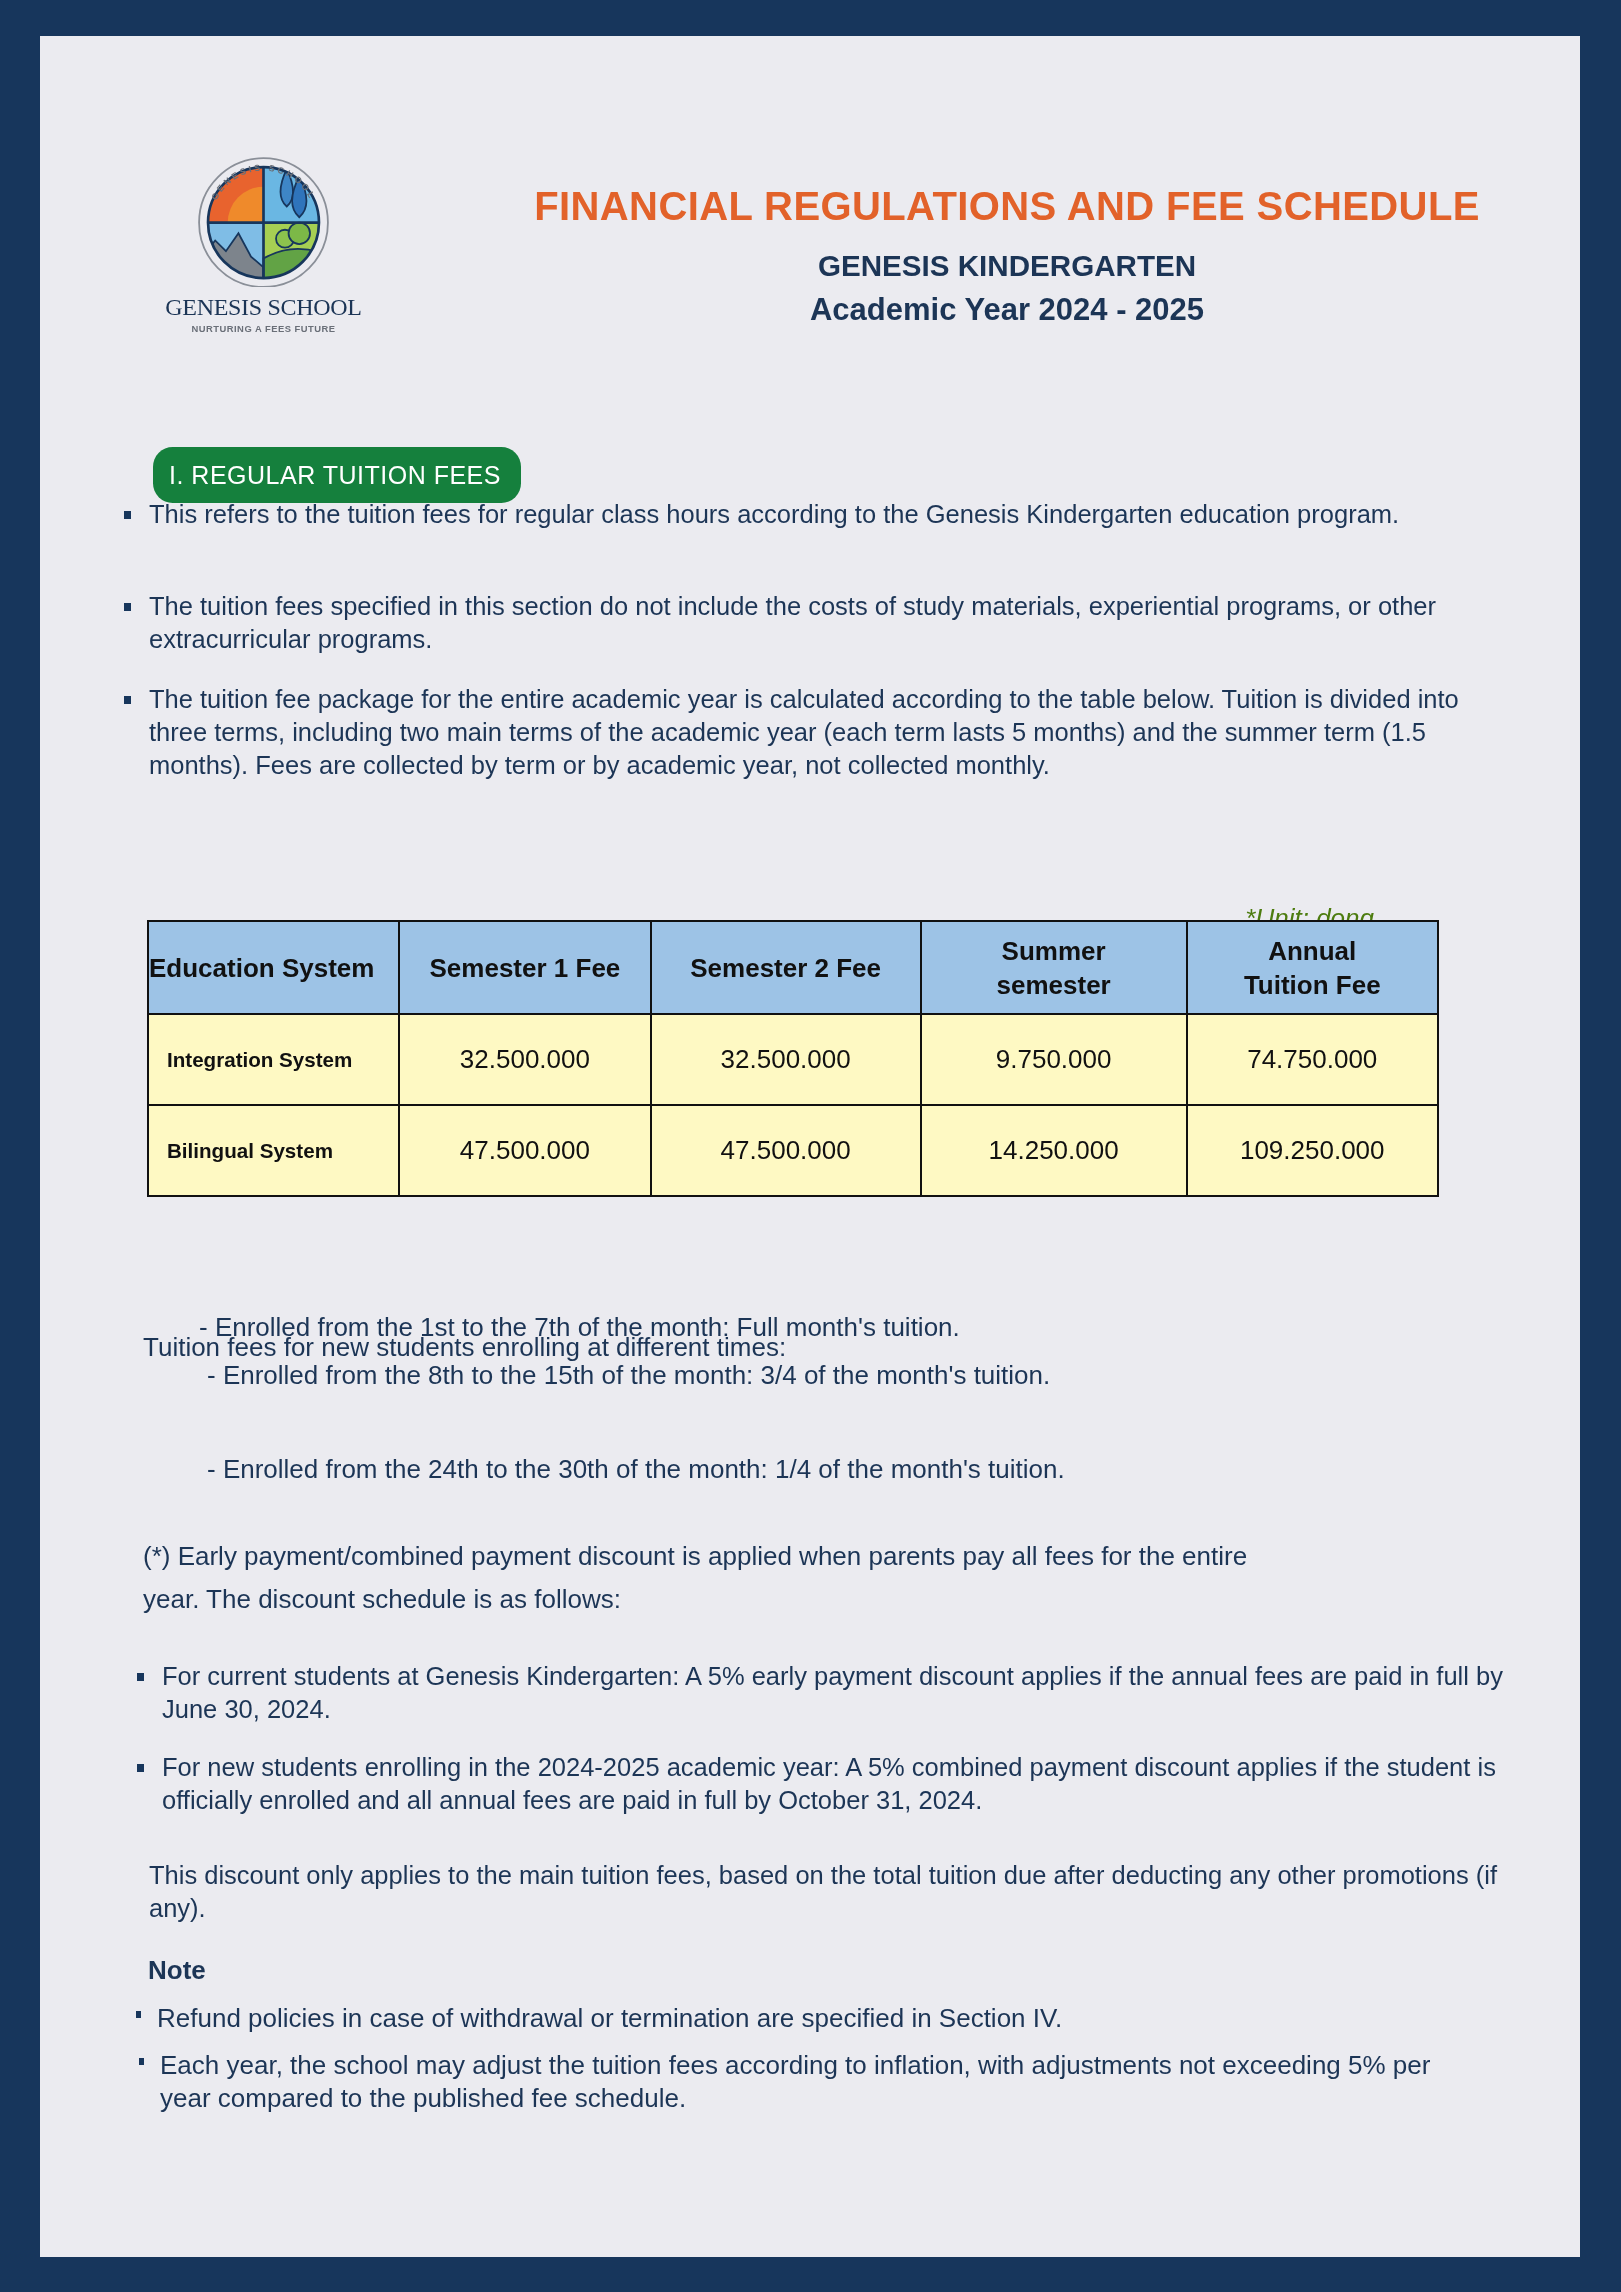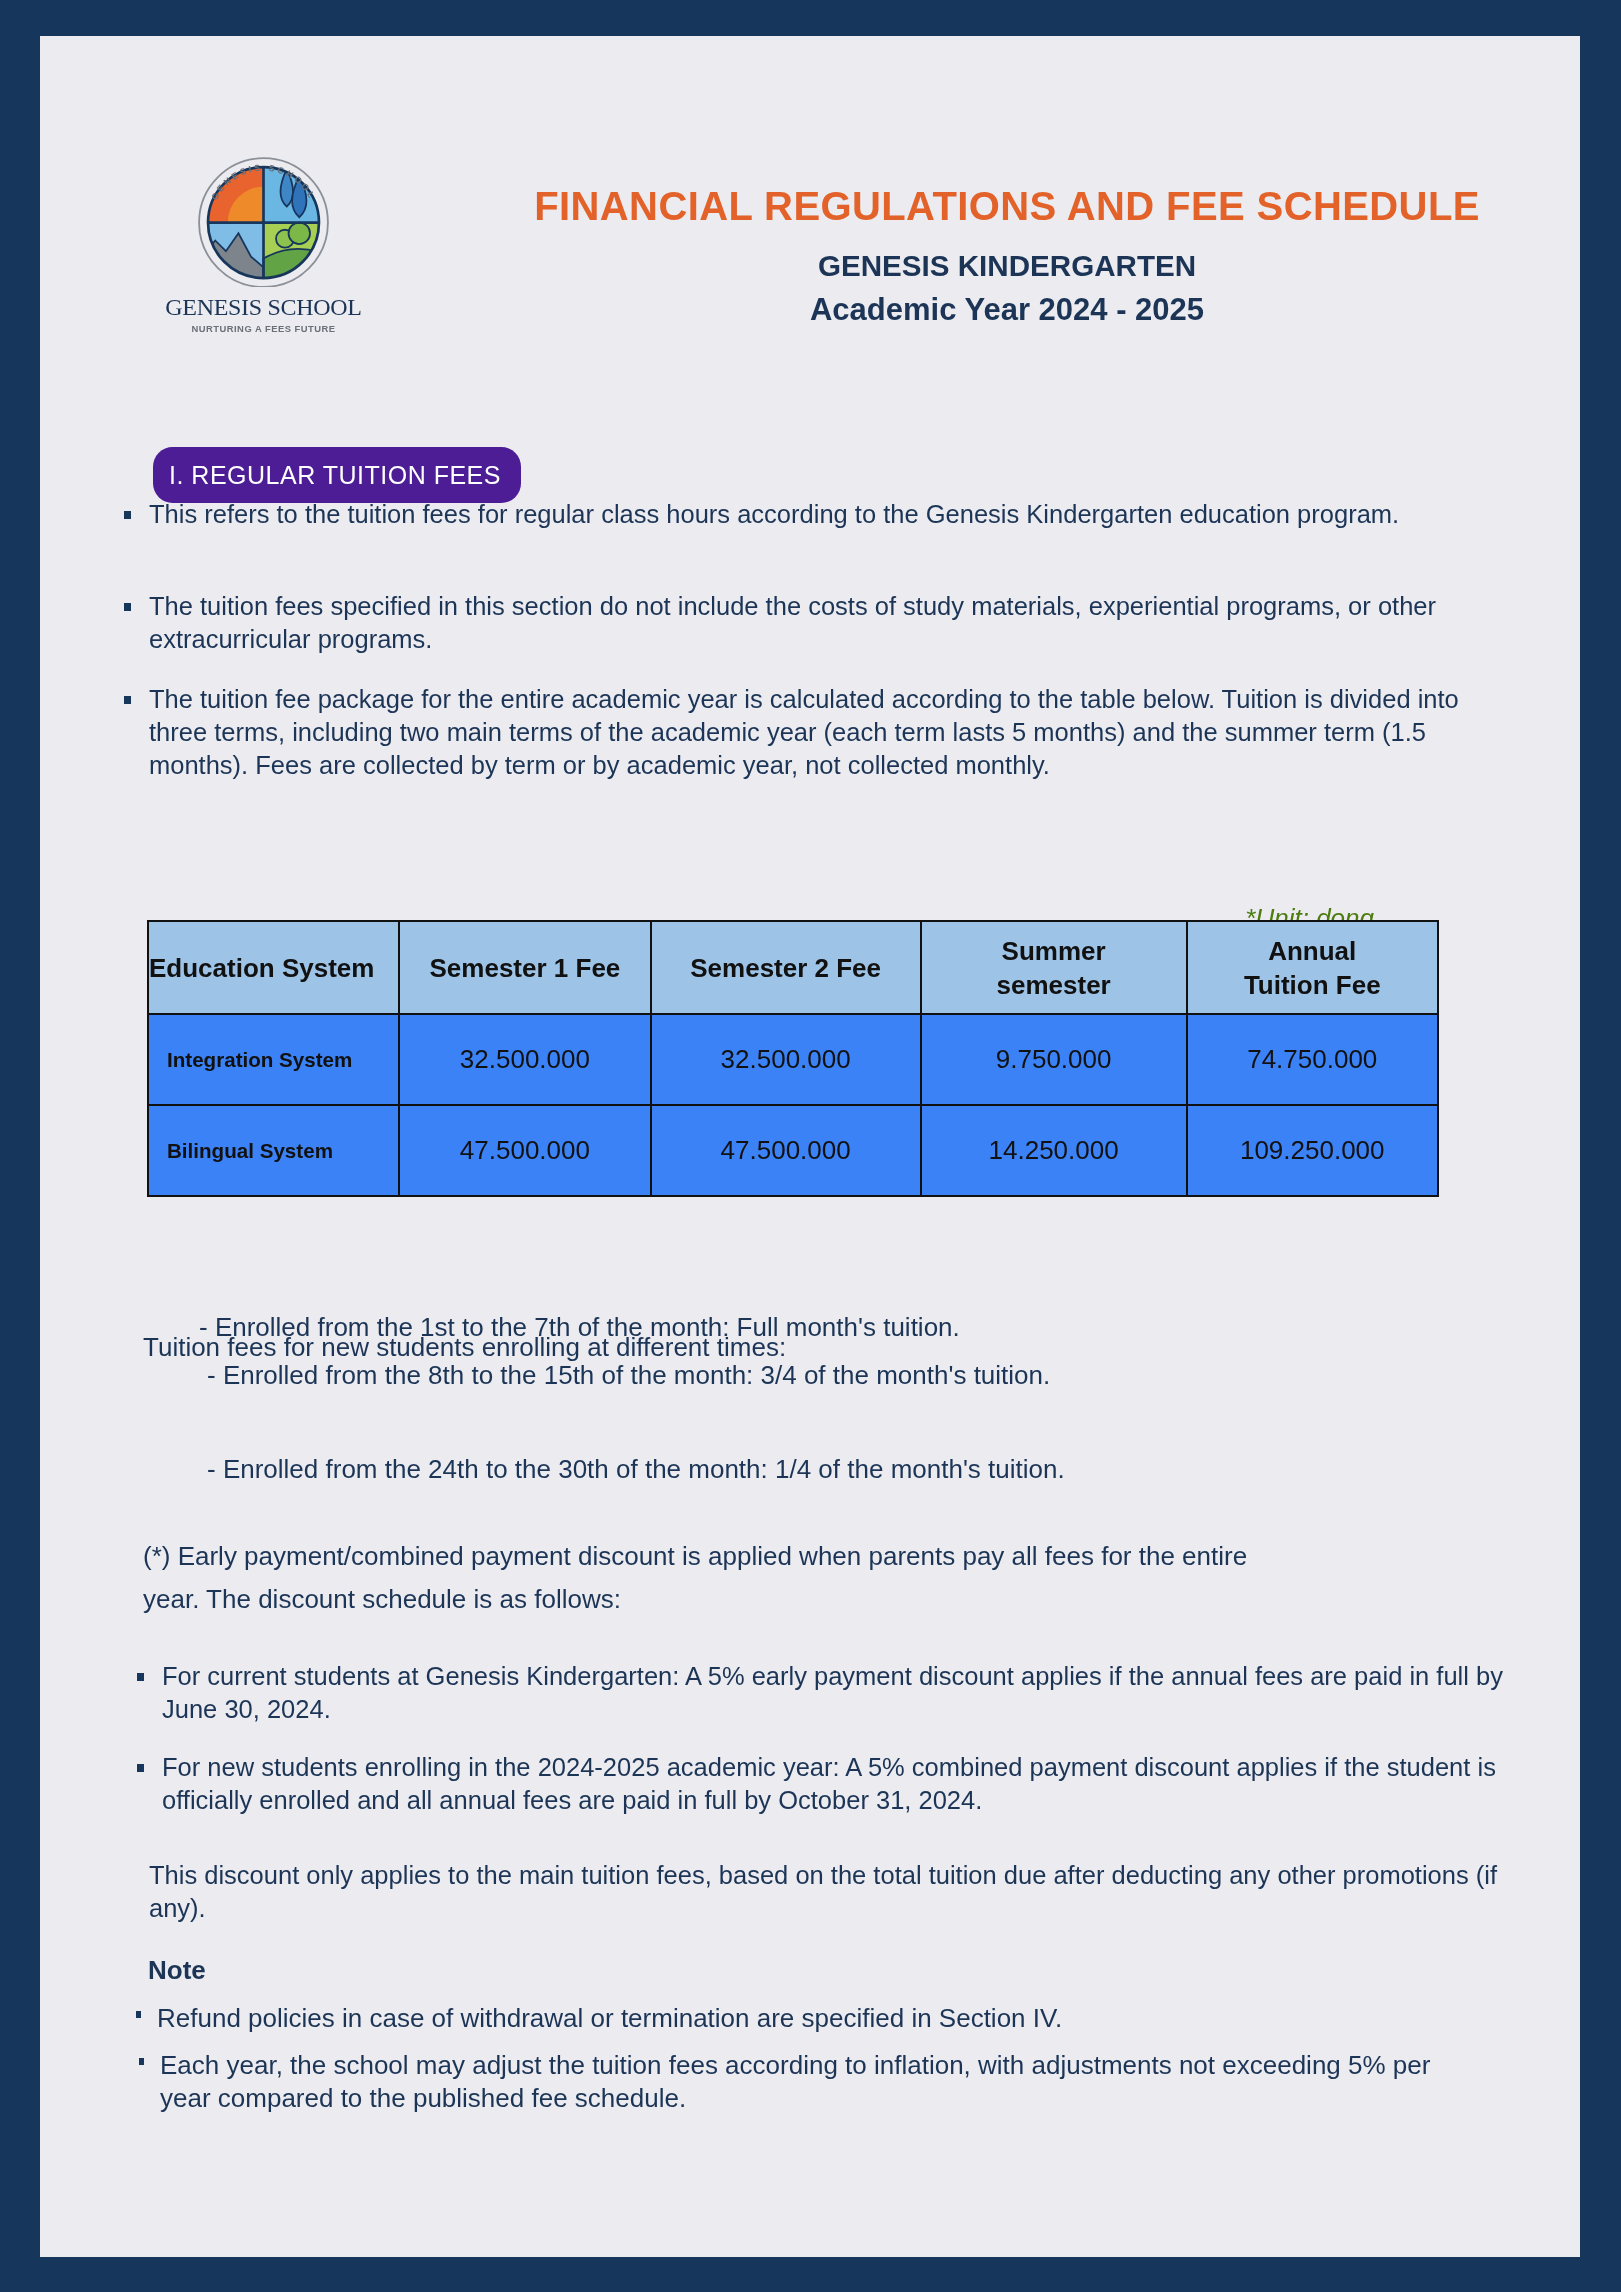--- a/index.html
+++ b/index.html
@@ -42,21 +42,21 @@
   .subtitle {
     position: absolute; left: 385px; width: 1164px;
     text-align: center; font-weight: bold; color: #1c3556;
   }
   .subtitle.s1 { top: 213px; font-size: 29.6px; }
   .subtitle.s2 { top: 256px; font-size: 31px; }
   
   .section-pill {
     position: absolute; left: 113px; top: 411px;
     height: 56px; padding: 0 19.7px 0 16px;
-    background: #4c1d95; border-radius: 19.7px;
+    background: #15803d; border-radius: 19.7px;
     color: #fff; font-size: 25px; line-height: 56px;
     letter-spacing: 0.5px;
   }
   
   .bullet {
     position: absolute; font-size: 25.5px; line-height: 33px; color: #1c3556;
   }
   .bullet::before {
     content: ""; position: absolute; left: -25px; top: 12.5px;
     width: 7.2px; height: 8px; background: #17365c;
@@ -73,21 +73,21 @@
   table.fees th, table.fees td {
     border: 2.7px solid #111;
     color: #111;
   }
   table.fees th {
     background: #9dc3e6; height: 93px;
     font-size: 26px; font-weight: bold; text-align: center; line-height: 34px;
   }
   table.fees th.first { text-align: left; }
   table.fees td {
-    background: #3b82f6; height: 91px; text-align: center; font-size: 26px;
+    background: #fef9c3; height: 91px; text-align: center; font-size: 26px;
   }
   table.fees td.first {
     text-align: left; padding-left: 18px; font-size: 20.6px; font-weight: bold;
   }
   .para {
     position: absolute; font-size: 26px; color: #1c3556;
   }
   .dash-item {
     position: absolute; left: 208px; font-size: 26px; color: #1c3556;
   }

